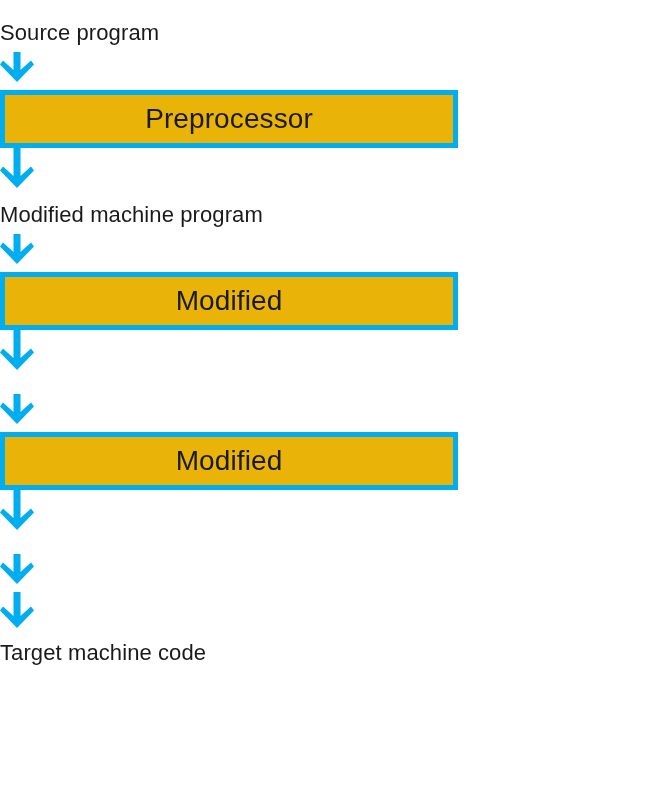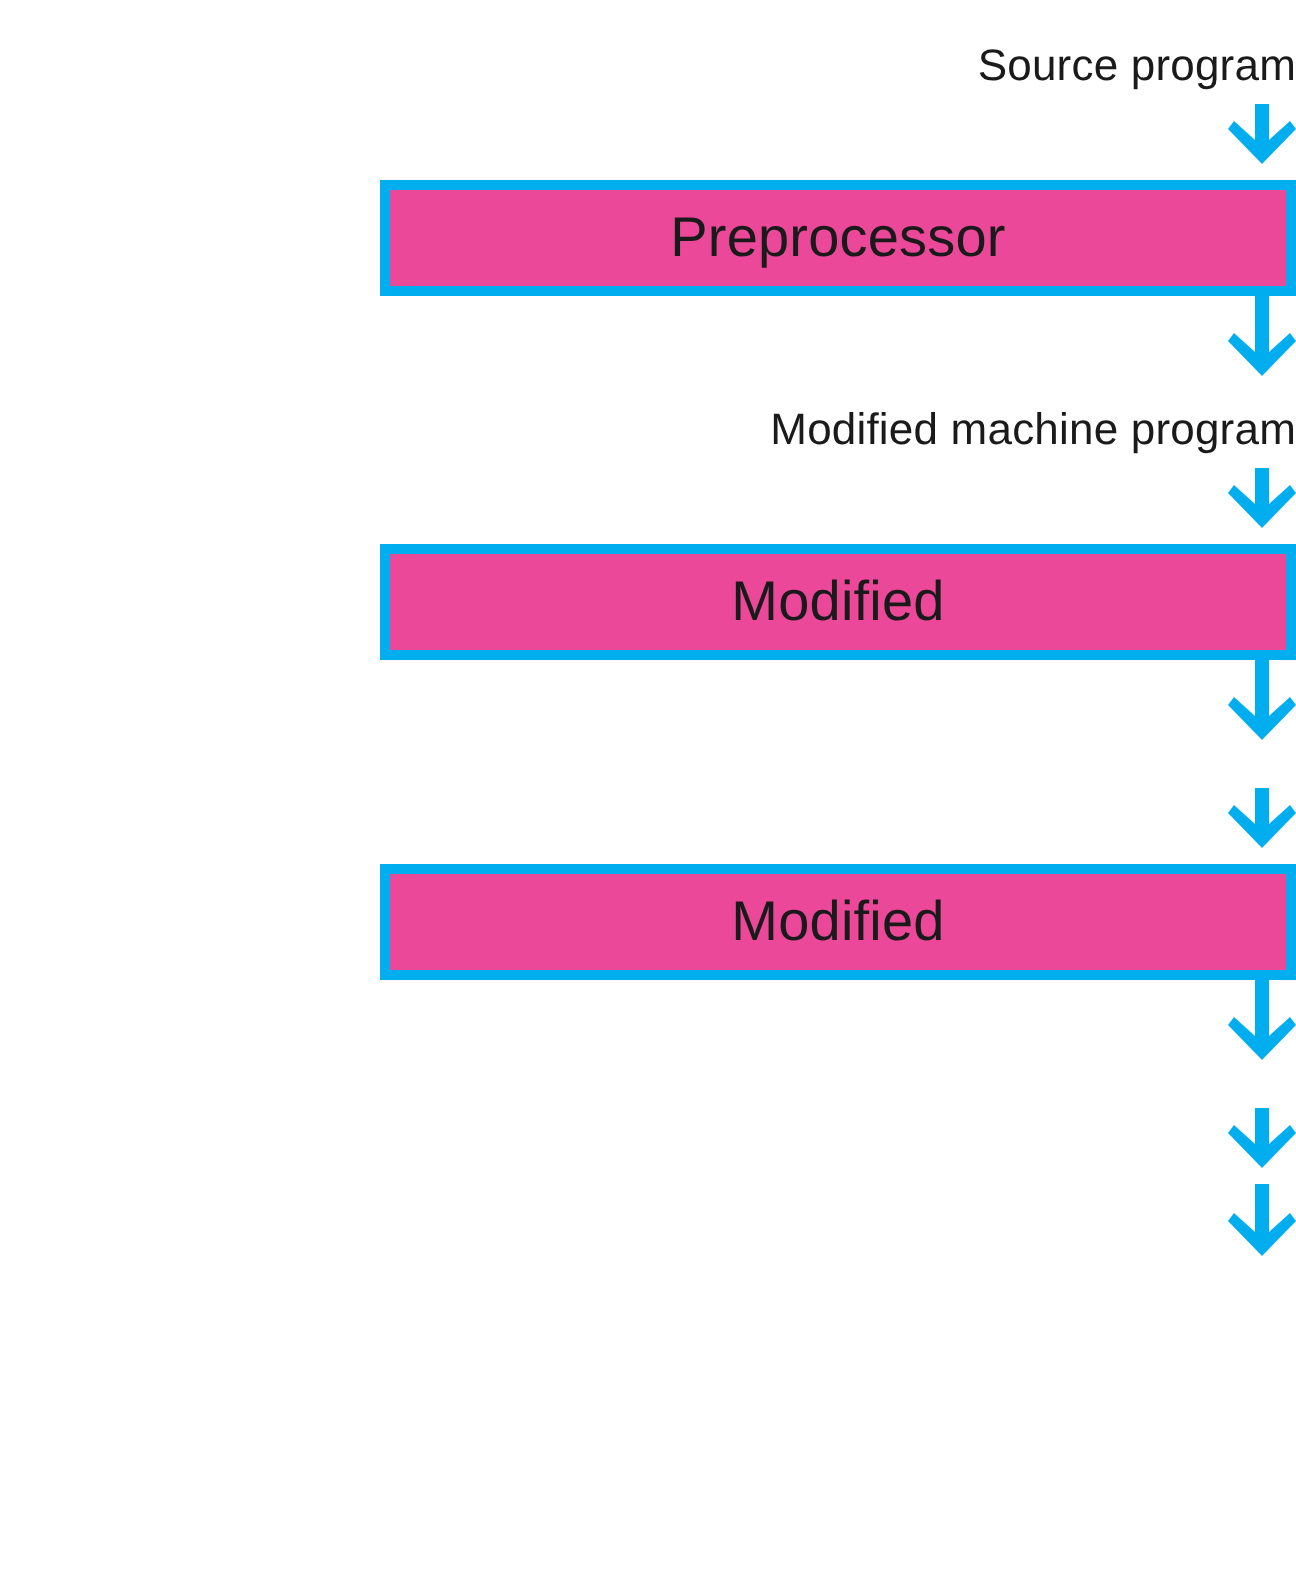--- a/index.html
+++ b/index.html
@@ -12,36 +12,36 @@
     height: 789px;
     font-family: "Liberation Sans", sans-serif;
     overflow: hidden;
   }
   #flow {
     position: relative;
     width: 648px;
     height: 789px;
     display: flex;
     flex-direction: column;
-    align-items: flex-end;
+    align-items: flex-start;
   }
   .label {
     font-size: 22px;
     color: #1a1a1a;
     line-height: 1;
     text-align: center;
     letter-spacing: 0.1px;
     white-space: nowrap;
   }
   .stage-box {
     box-sizing: border-box;
     width: 458px;
     height: 58px;
     border: 5px solid #00AEEF;
-    background: #ec4899;
+    background: #eab308;
     display: flex;
     align-items: center;
     justify-content: center;
   }
   .stage-label {
     font-size: 28px;
     color: #1a1a1a;
     line-height: 1;
     letter-spacing: 0.1px;
     white-space: nowrap;
@@ -140,14 +140,15 @@
 
 
   <span class="arrow">
     <svg width="34" height="44" viewBox="0 0 34 44" aria-hidden="true">
       <path d="M13.5 0 H20.5 V24 L31 14.5 L34 18.5 L17 36 L0 18.5 L3 14.5 L13.5 24 Z" fill="#00AEEF"></path>
     </svg>
   </span>
 
   <div class="gap-6"></div>
 
+  <div class="label">Target machine code</div>
 
 </div>
 
 </body></html>

